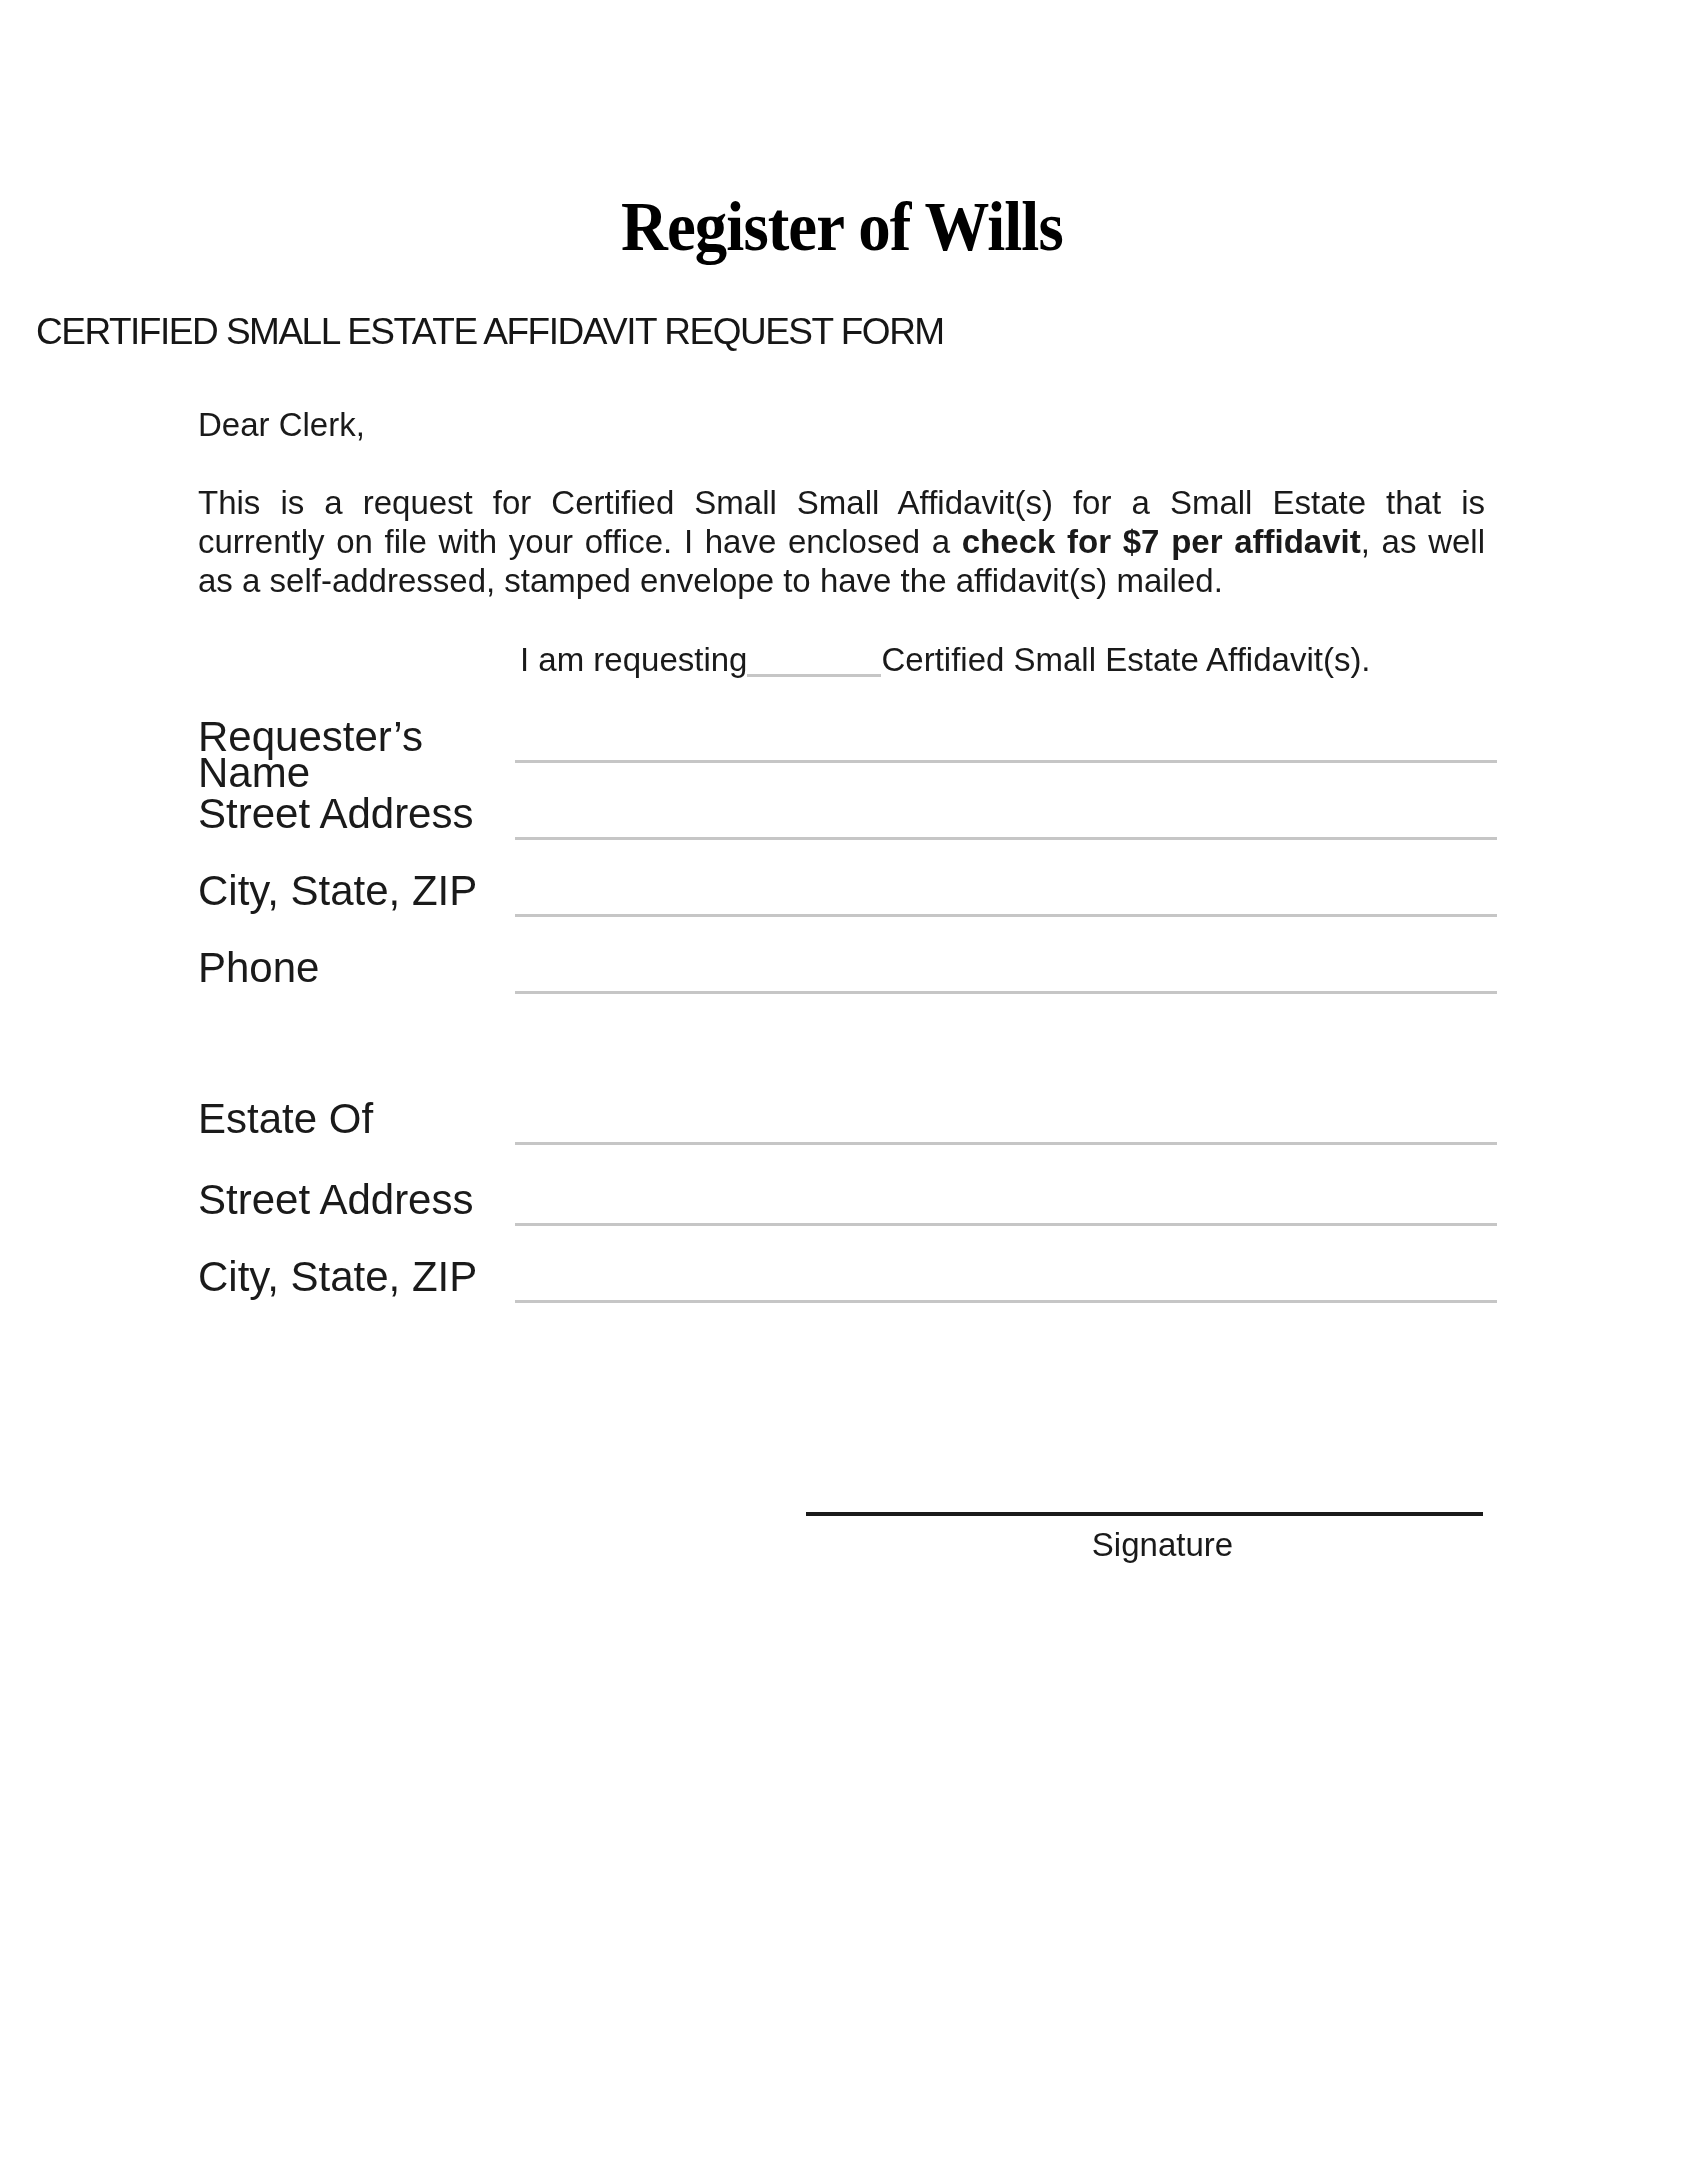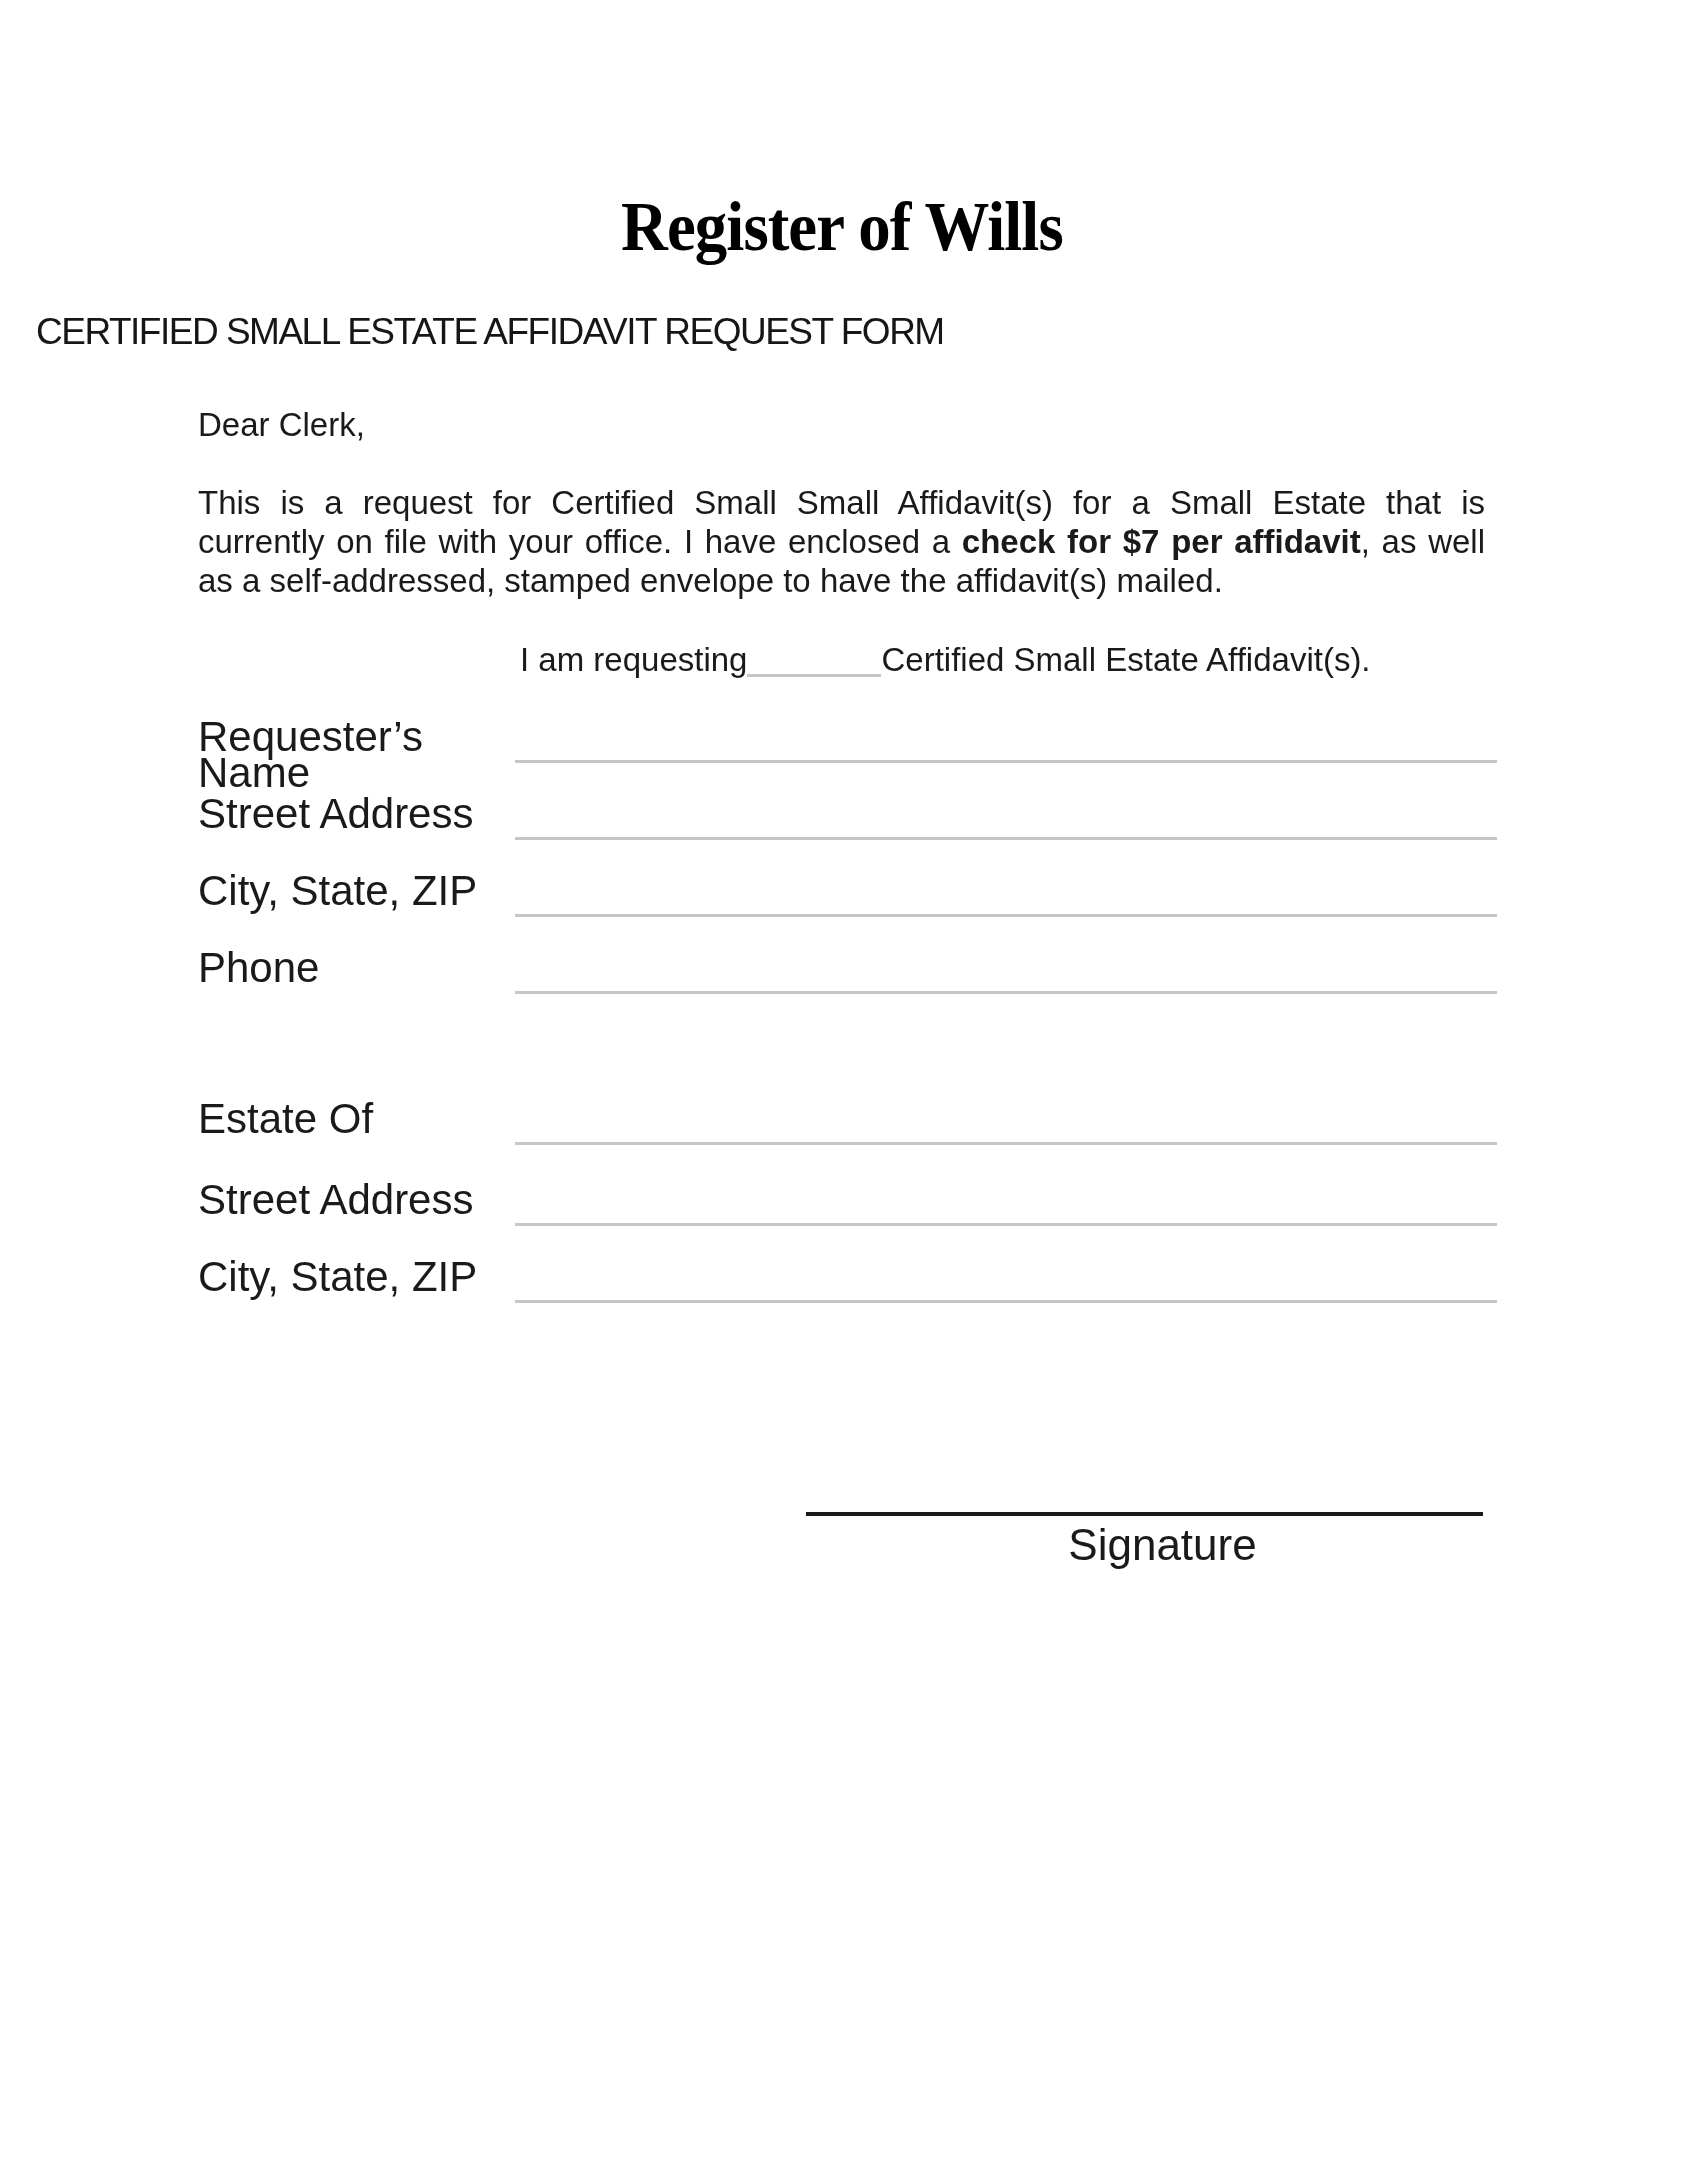--- a/index.html
+++ b/index.html
@@ -37,21 +37,21 @@
     position:absolute;left:198px;width:1299px;height:44px;display:flex;
   }
   .row-label{width:317px;font-size:42px;line-height:36px;flex:none;}
   .row-line{flex:1;border-bottom:3px solid #c6c6c6;font-size:33px;line-height:40px;}
   .sig-line{
     position:absolute;top:1512px;left:806px;width:677px;height:0;
     border-top:4px solid #1a1a1a;
   }
   .sig-label{
     position:absolute;top:1527px;left:806px;width:677px;box-sizing:border-box;
-    padding-left:36px;text-align:center;font-size:44px;line-height:36px;
+    padding-left:36px;text-align:center;font-size:33px;line-height:36px;
   }
 </style>
 </head>
 <body>
 
 <div class="page">
 
   <div class="title">
     <span class="title-inner">Register of Wills</span>
   </div>

